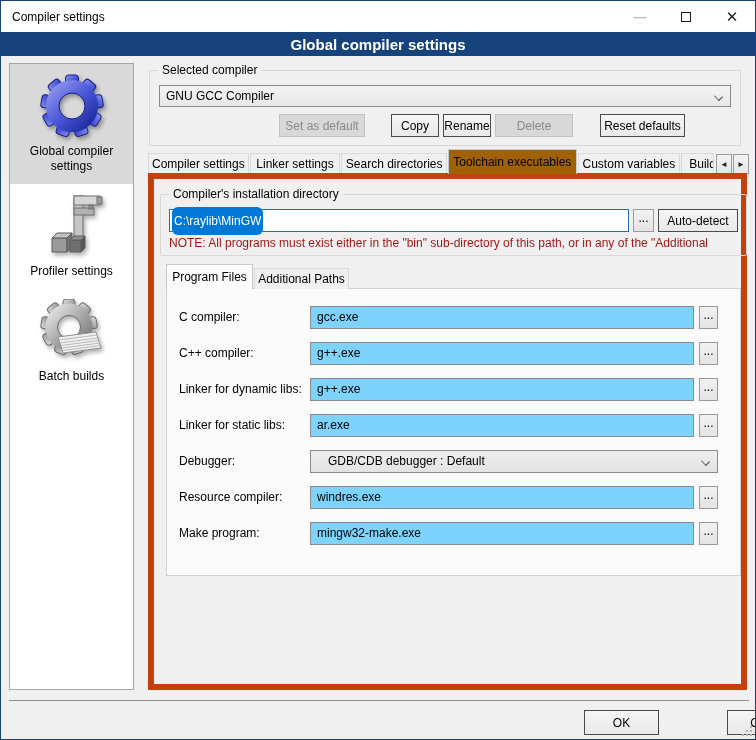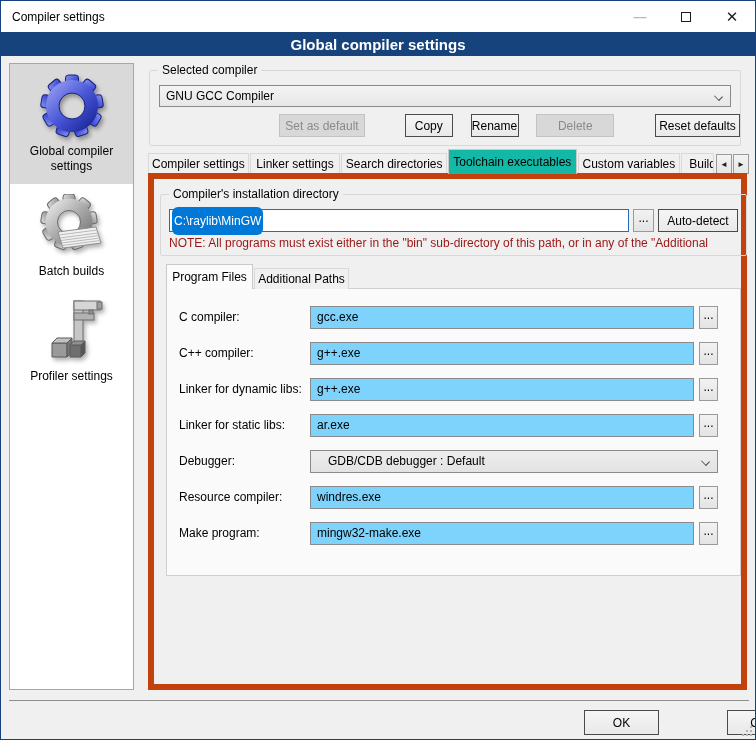--- a/index.html
+++ b/index.html
@@ -39,32 +39,32 @@
   .groupbox { position:absolute; border:1px solid #d8d8d8; border-radius:2px; }
   .groupbox > .legend { position:absolute; top:-8px; left:8px; background:#f0f0f0; padding:0 4px; }
 
   .gb-compiler { left:1px; top:7px; width:592px; height:76px; }
   .combo { height:22px; border:1px solid #8a8a8a; background:linear-gradient(#f4f4f4,#e7e7e7);
            display:flex; align-items:center; padding:0 6px; position:relative; }
   .combo .chev { position:absolute; right:8px; top:7px; width:7px; height:7px;
                  border-right:1.5px solid #4a4a4a; border-bottom:1.5px solid #4a4a4a;
                  transform:rotate(45deg) scaleY(.8); }
   .gb-compiler .combo { margin:14px 9px 0 9px; }
-  .btnrow { display:flex; margin-top:7px; height:23px;justify-content:space-between; }
+  .btnrow { display:flex; margin-top:7px; height:23px; }
   .btn { height:23px; display:flex; align-items:center; justify-content:center;
          background:linear-gradient(#f5f5f5,#e9e9e9); border:1px solid #4a4a4a; cursor:pointer; }
   .btn.disabled { background:#d8d8d8; border:1px solid #c3c3c3; color:#8a8a8a; cursor:default; }
 
   
   .tabs { position:absolute; left:0; top:86px; width:601px; height:25px; display:flex;
           align-items:flex-end; }
   .tab { height:21px; background:#f0f0f0; border:1px solid #d9d9d9; border-bottom:none;
          display:flex; align-items:center; justify-content:center; padding:0 7px;
          margin-right:1px; white-space:nowrap; overflow:hidden; cursor:pointer; }
-  .tab.active { height:25px; background:#14b8a6; border:1px solid #c9c9c9; border-bottom:none;
+  .tab.active { height:25px; background:#a16207; border:1px solid #c9c9c9; border-bottom:none;
                 z-index:3; }
   .tab.cut { width:33px; justify-content:flex-start; padding:0 0 0 7px; }
   .tabarrow { width:16px; height:20px; background:linear-gradient(#f3f3f3,#e6e6e6);
               border:1px solid #9a9a9a; display:flex; align-items:center; justify-content:center;
               font-size:8px; color:#222; margin-left:1px; cursor:pointer; }
 
   
   .panel { position:absolute; left:0; top:110px; width:599px; height:517px; background:#f0f0f0;
            border:6px solid #c2410c; z-index:1; }
 
@@ -146,20 +146,41 @@
           <rect x="25.5" y="1" width="13" height="14" rx="3" transform="rotate(320 32 32)"></rect>
         </g>
         <circle cx="32" cy="32" r="19.5" fill="none" stroke="url(#gblue)" stroke-width="13"></circle>
         <circle cx="32" cy="32" r="13" fill="none" stroke="#16207f" stroke-width="1"></circle>
       </svg>
       <div class="lbl">Global compiler settings</div>
     </div>
 
     <div class="side-item">
       <svg class="icon" viewBox="0 0 64 64" style="filter:drop-shadow(2px 3px 2px rgba(0,0,0,.3));">
+        <g stroke="#6e6e6e" stroke-width="1">
+          <rect x="34" y="2" width="9" height="44" fill="#c6c6c6"></rect>
+          <rect x="34" y="2" width="26" height="9" fill="#d6d6d6"></rect>
+          <rect x="57" y="3" width="5" height="7" fill="#9d9d9d"></rect>
+          <rect x="34" y="14" width="20" height="7" fill="#b2b2b2"></rect>
+          <rect x="49" y="11" width="4" height="4" fill="#8d8d8d"></rect>
+        </g>
+        <g stroke="#5c5c5c" stroke-width="1">
+          <polygon points="12,44 27,44 27,58 12,58" fill="#9a9a9a"></polygon>
+          <polygon points="12,44 17,39 32,39 27,44" fill="#c2c2c2"></polygon>
+          <polygon points="27,44 32,39 32,53 27,58" fill="#757575"></polygon>
+          <polygon points="30,46 41,46 41,58 30,58" fill="#6f6f6f"></polygon>
+          <polygon points="30,46 34,42 45,42 41,46" fill="#8f8f8f"></polygon>
+          <polygon points="41,46 45,42 45,54 41,58" fill="#565656"></polygon>
+        </g>
+      </svg>
+      <div class="lbl">Profiler settings</div>
+    </div>
+
+    <div class="side-item">
+      <svg class="icon" viewBox="0 0 64 64" style="filter:drop-shadow(2px 3px 2px rgba(0,0,0,.3));">
         <defs>
           <linearGradient id="ggray" x1="0" y1="0" x2="1" y2="1">
             <stop offset="0" stop-color="#e2e2e2"></stop>
               <stop offset="0.5" stop-color="#a9a9a9"></stop>
             <stop offset="1" stop-color="#787878"></stop>
           </linearGradient>
         </defs>
         <g fill="url(#ggray)" stroke="#6a6a6a" stroke-width="1">
           <rect x="23" y="0" width="12" height="13" rx="3" transform="rotate(0 29 28)"></rect>
           <rect x="23" y="0" width="12" height="13" rx="3" transform="rotate(40 29 28)"></rect>
@@ -177,41 +198,20 @@
           <polygon points="18,38 56,33 61,49 23,54" fill="#f1f1f1" stroke="#8d8d8d"></polygon>
           <line x1="19" y1="41" x2="57" y2="36" stroke="#b9b9b9"></line>
           <line x1="20" y1="44" x2="58" y2="39" stroke="#b9b9b9"></line>
           <line x1="21" y1="46.5" x2="59" y2="41.5" stroke="#b9b9b9"></line>
           <line x1="21.7" y1="49" x2="59.7" y2="44" stroke="#b9b9b9"></line>
           <line x1="22.4" y1="51.5" x2="60.4" y2="46.5" stroke="#b9b9b9"></line>
         </g>
       </svg>
       <div class="lbl">Batch builds</div>
     </div>
-
-    <div class="side-item">
-      <svg class="icon" viewBox="0 0 64 64" style="filter:drop-shadow(2px 3px 2px rgba(0,0,0,.3));">
-        <g stroke="#6e6e6e" stroke-width="1">
-          <rect x="34" y="2" width="9" height="44" fill="#c6c6c6"></rect>
-          <rect x="34" y="2" width="26" height="9" fill="#d6d6d6"></rect>
-          <rect x="57" y="3" width="5" height="7" fill="#9d9d9d"></rect>
-          <rect x="34" y="14" width="20" height="7" fill="#b2b2b2"></rect>
-          <rect x="49" y="11" width="4" height="4" fill="#8d8d8d"></rect>
-        </g>
-        <g stroke="#5c5c5c" stroke-width="1">
-          <polygon points="12,44 27,44 27,58 12,58" fill="#9a9a9a"></polygon>
-          <polygon points="12,44 17,39 32,39 27,44" fill="#c2c2c2"></polygon>
-          <polygon points="27,44 32,39 32,53 27,58" fill="#757575"></polygon>
-          <polygon points="30,46 41,46 41,58 30,58" fill="#6f6f6f"></polygon>
-          <polygon points="30,46 34,42 45,42 41,46" fill="#8f8f8f"></polygon>
-          <polygon points="41,46 45,42 45,54 41,58" fill="#565656"></polygon>
-        </g>
-      </svg>
-      <div class="lbl">Profiler settings</div>
-    </div>
   </div>
 
   <div class="content">
 
     <div class="groupbox gb-compiler">
       <span class="legend">Selected compiler</span>
       <div class="combo">
         <span>GNU GCC Compiler</span>
         <span class="chev"></span>
       </div>

